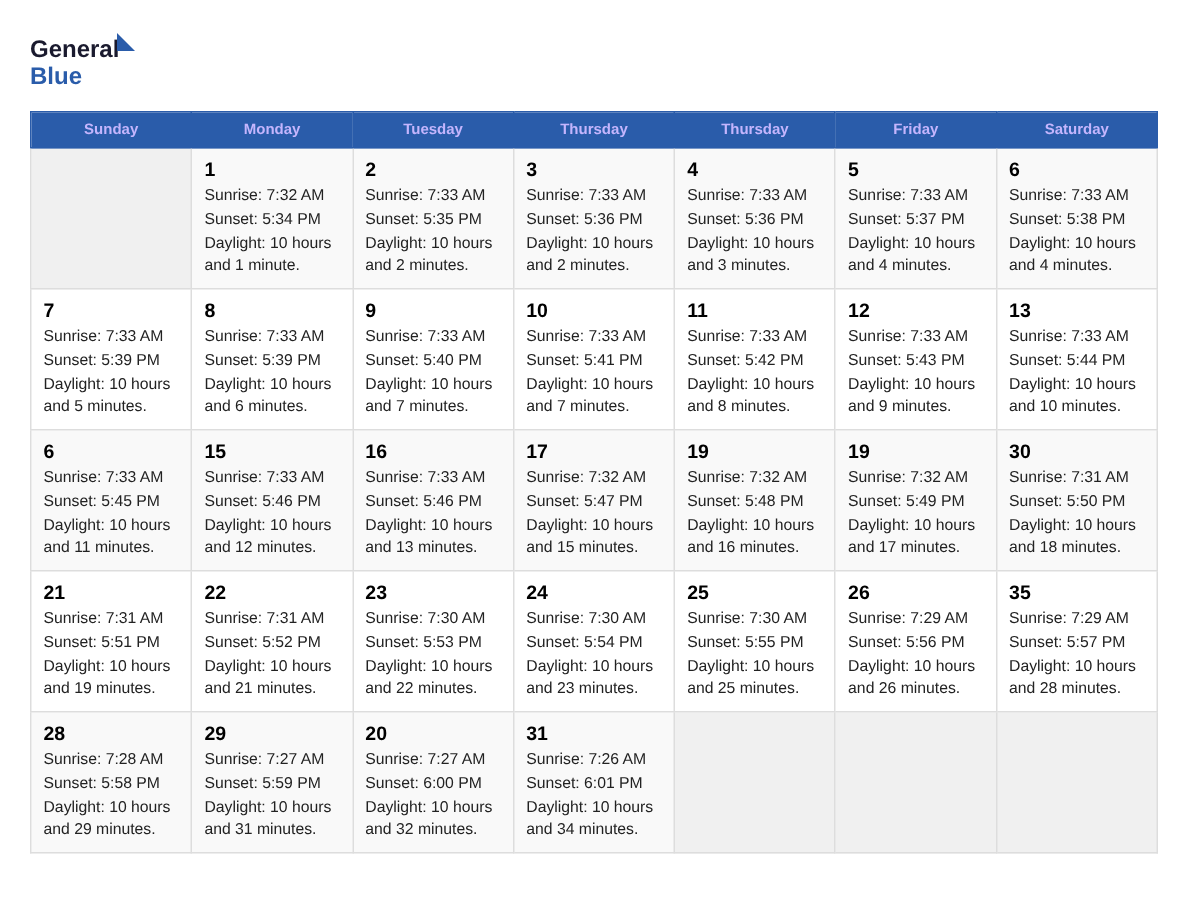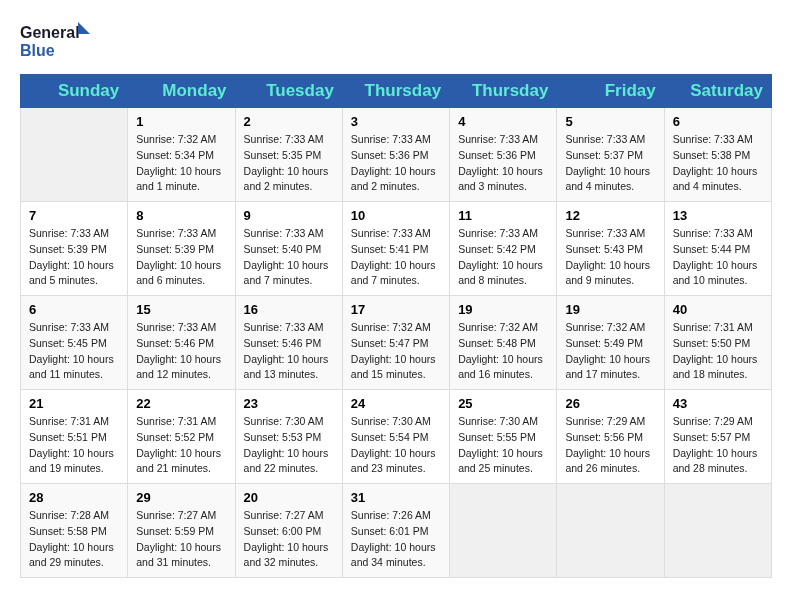--- a/index.html
+++ b/index.html
@@ -33,24 +33,24 @@
       font-size: 16px;
       color: #333;
     }
     table {
       width: 100%;
       border-collapse: collapse;
       font-size: 11px;
     }
     thead tr th {
       background-color: #2a5caa;
-      color: #5eead4;
-      text-align: right;
+      color: #c4b5fd;
+      text-align: center;
       padding: 6px 8px;
-      font-size: 17px;
+      font-size: 10px;
       font-weight: bold;
       border: 1px solid #2a5caa;
     }
     tbody tr {
       border-bottom: 1px solid #ccc;
     }
     tbody tr td {
       vertical-align: top;
       padding: 6px 8px;
       border: 1px solid #ddd;
@@ -182,21 +182,21 @@
         </td>
         <td>
           <span class="day-number">19</span>
           <div class="day-info">Sunrise: 7:32 AM<br>Sunset: 5:48 PM<br>Daylight: 10 hours<br>and 16 minutes.</div>
         </td>
         <td>
           <span class="day-number">19</span>
           <div class="day-info">Sunrise: 7:32 AM<br>Sunset: 5:49 PM<br>Daylight: 10 hours<br>and 17 minutes.</div>
         </td>
         <td>
-          <span class="day-number">40</span>
+          <span class="day-number">30</span>
           <div class="day-info">Sunrise: 7:31 AM<br>Sunset: 5:50 PM<br>Daylight: 10 hours<br>and 18 minutes.</div>
         </td>
       </tr>
       <tr>
         <td>
           <span class="day-number">21</span>
           <div class="day-info">Sunrise: 7:31 AM<br>Sunset: 5:51 PM<br>Daylight: 10 hours<br>and 19 minutes.</div>
         </td>
         <td>
           <span class="day-number">22</span>
@@ -212,21 +212,21 @@
         </td>
         <td>
           <span class="day-number">25</span>
           <div class="day-info">Sunrise: 7:30 AM<br>Sunset: 5:55 PM<br>Daylight: 10 hours<br>and 25 minutes.</div>
         </td>
         <td>
           <span class="day-number">26</span>
           <div class="day-info">Sunrise: 7:29 AM<br>Sunset: 5:56 PM<br>Daylight: 10 hours<br>and 26 minutes.</div>
         </td>
         <td>
-          <span class="day-number">43</span>
+          <span class="day-number">35</span>
           <div class="day-info">Sunrise: 7:29 AM<br>Sunset: 5:57 PM<br>Daylight: 10 hours<br>and 28 minutes.</div>
         </td>
       </tr>
       <tr>
         <td>
           <span class="day-number">28</span>
           <div class="day-info">Sunrise: 7:28 AM<br>Sunset: 5:58 PM<br>Daylight: 10 hours<br>and 29 minutes.</div>
         </td>
         <td>
           <span class="day-number">29</span>

